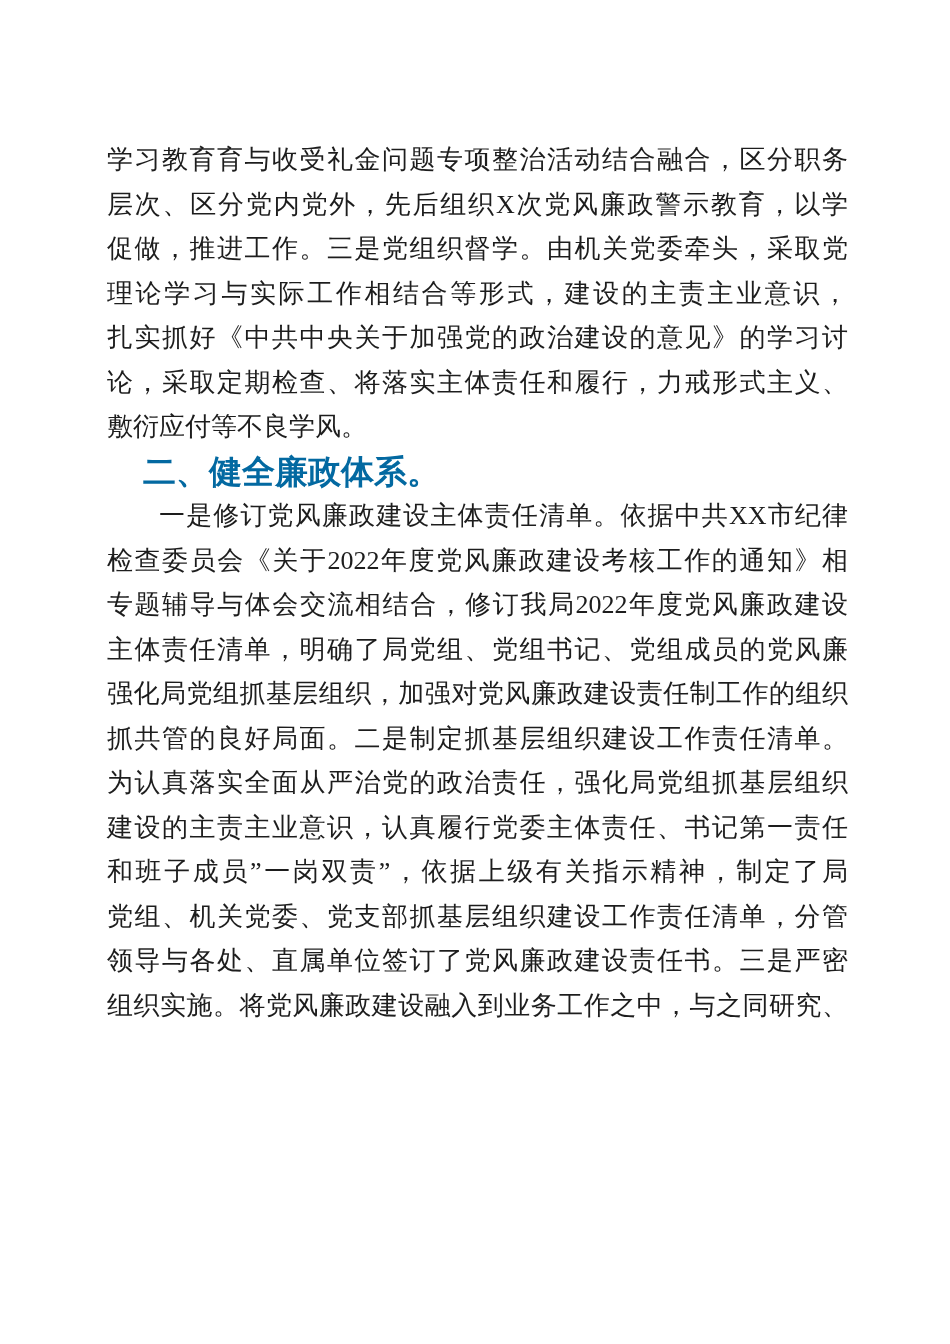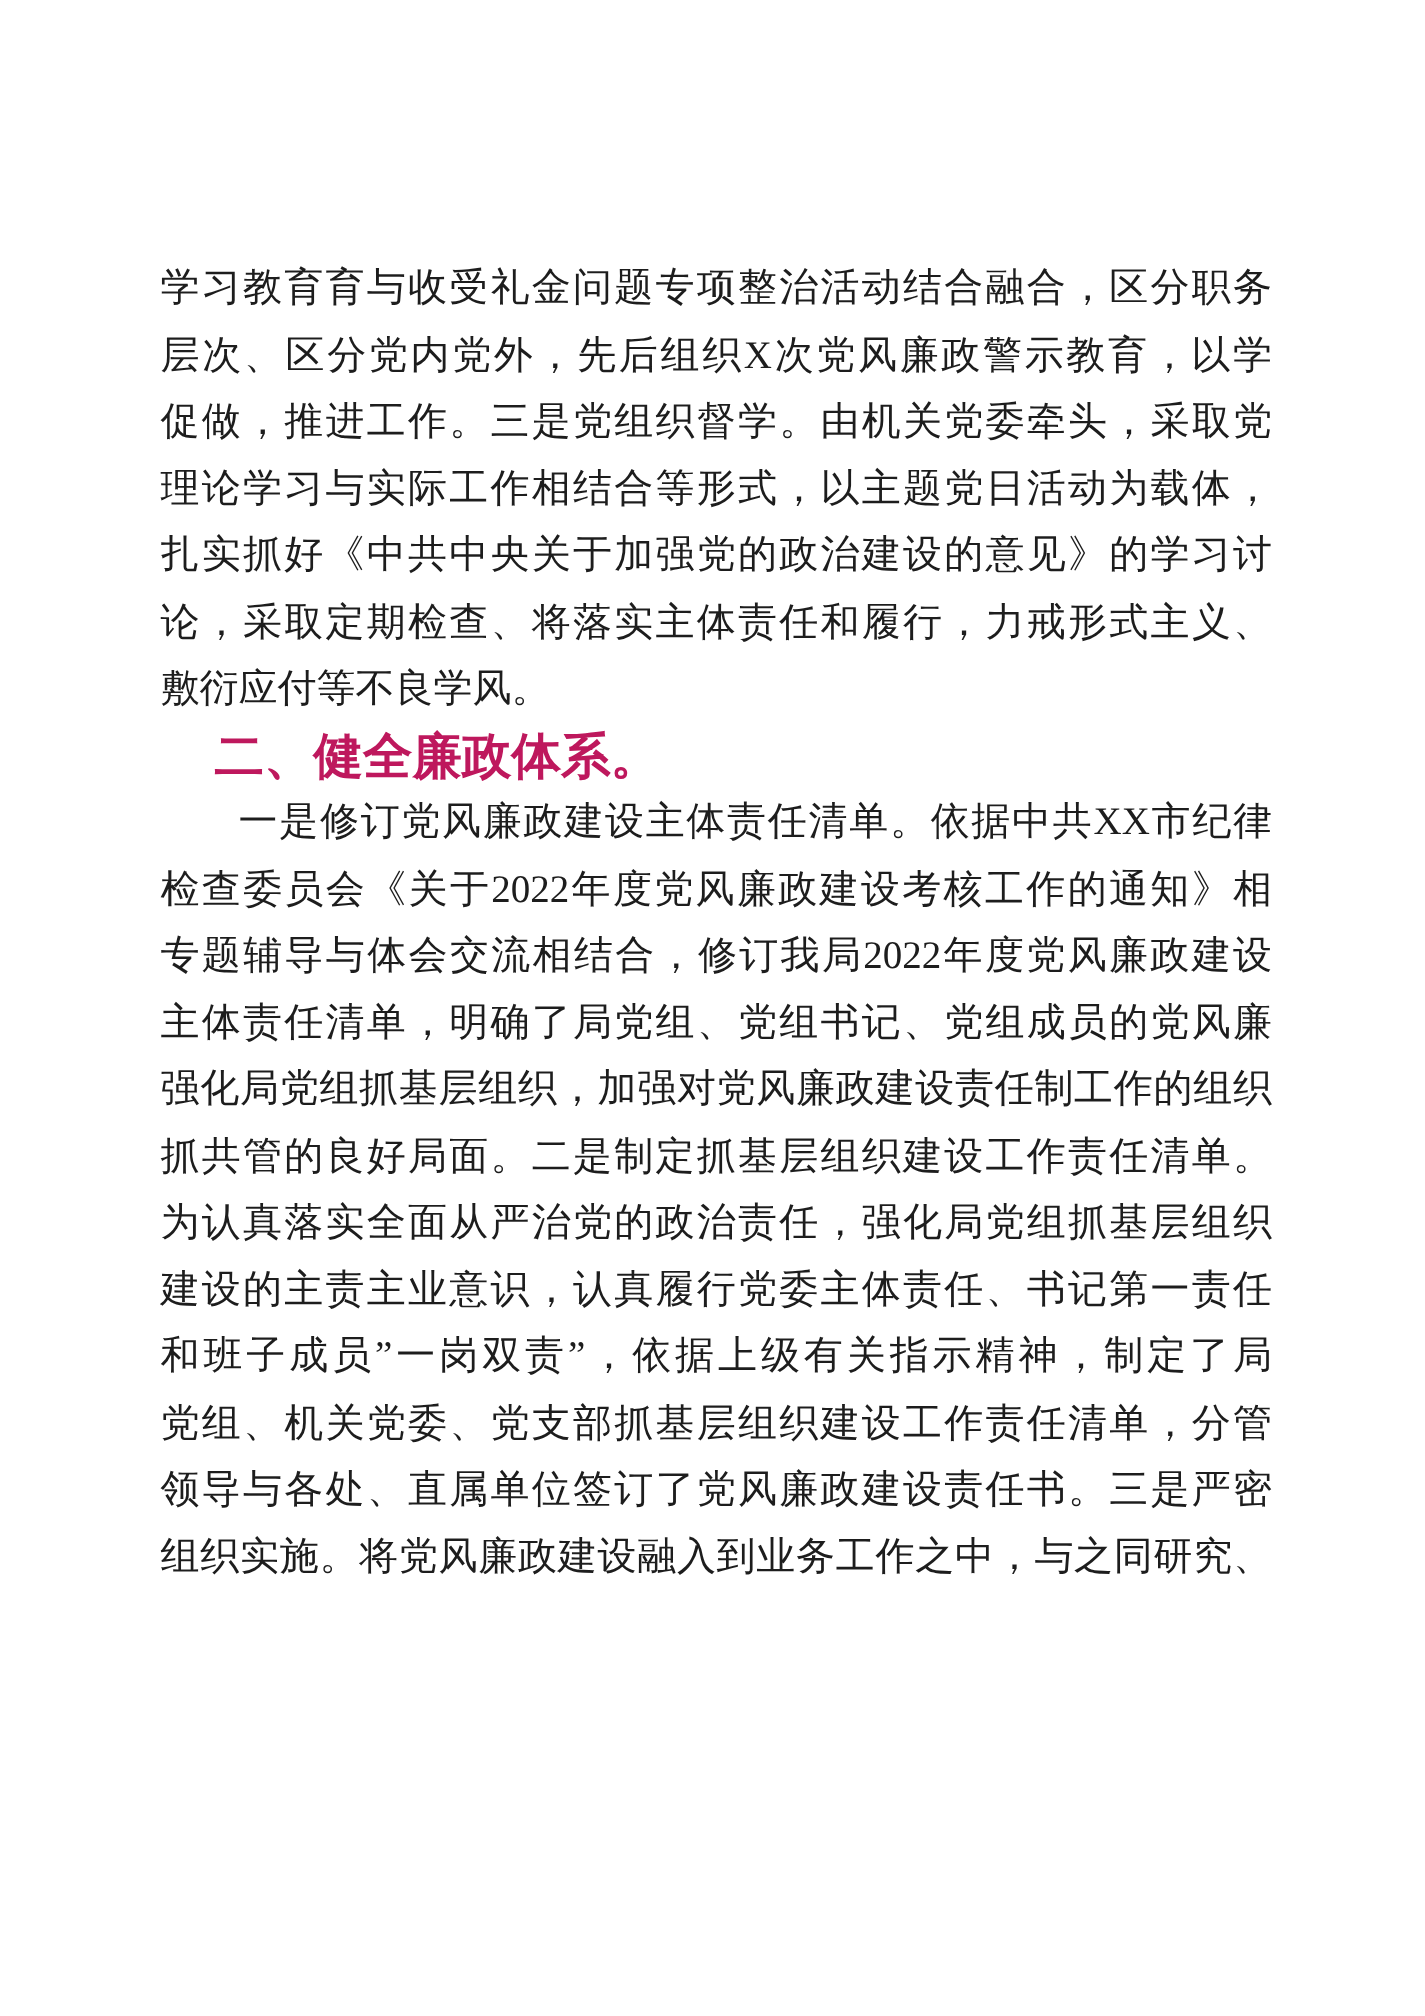--- a/index.html
+++ b/index.html
@@ -12,21 +12,20 @@
     width: 950px;
     height: 1344px;
     background: #ffffff;
     overflow: hidden;
   }
   .content {
     position: absolute;
     left: 107px;
     top: 138px;
     width: 741px;
-    margin-top: 32px;
   }
   .line {
     font-family: "Liberation Serif", "DejaVu Serif", serif;
     font-size: 26px;
     line-height: 44.5px;
     height: 44.5px;
     color: #1d1d1d;
     text-align: justify;
     text-align-last: justify;
     white-space: nowrap;
@@ -37,36 +36,36 @@
   }
   .line.first-indent {
     text-indent: 52px;
   }
   .heading-line {
     font-family: "Liberation Sans", "DejaVu Sans", sans-serif;
     font-weight: bold;
     font-size: 33px;
     line-height: 44.5px;
     height: 44.5px;
-    color: #be185d;
+    color: #0369a1;
     padding-left: 36px;
     text-align: left;
     text-align-last: left;
     white-space: nowrap;
   }
 </style>
 </head>
 <body>
 
 <div class="page">
   <div class="content" id="doc-content">
       <div class="line">学习教育育与收受礼金问题专项整治活动结合融合，区分职务</div>
       <div class="line">层次、区分党内党外，先后组织X次党风廉政警示教育，以学</div>
       <div class="line">促做，推进工作。三是党组织督学。由机关党委牵头，采取党</div>
-      <div class="line">理论学习与实际工作相结合等形式，以主题党日活动为载体，</div>
+      <div class="line">理论学习与实际工作相结合等形式，建设的主责主业意识，</div>
       <div class="line">扎实抓好《中共中央关于加强党的政治建设的意见》的学习讨</div>
       <div class="line">论，采取定期检查、将落实主体责任和履行，力戒形式主义、</div>
       <div class="line para-end">敷衍应付等不良学风。</div>
       <div class="heading-line">二、健全廉政体系。</div>
       <div class="line first-indent">一是修订党风廉政建设主体责任清单。依据中共XX市纪律</div>
       <div class="line">检查委员会《关于2022年度党风廉政建设考核工作的通知》相</div>
       <div class="line">专题辅导与体会交流相结合，修订我局2022年度党风廉政建设</div>
       <div class="line">主体责任清单，明确了局党组、党组书记、党组成员的党风廉</div>
       <div class="line">强化局党组抓基层组织，加强对党风廉政建设责任制工作的组织</div>
       <div class="line">抓共管的良好局面。二是制定抓基层组织建设工作责任清单。</div>

